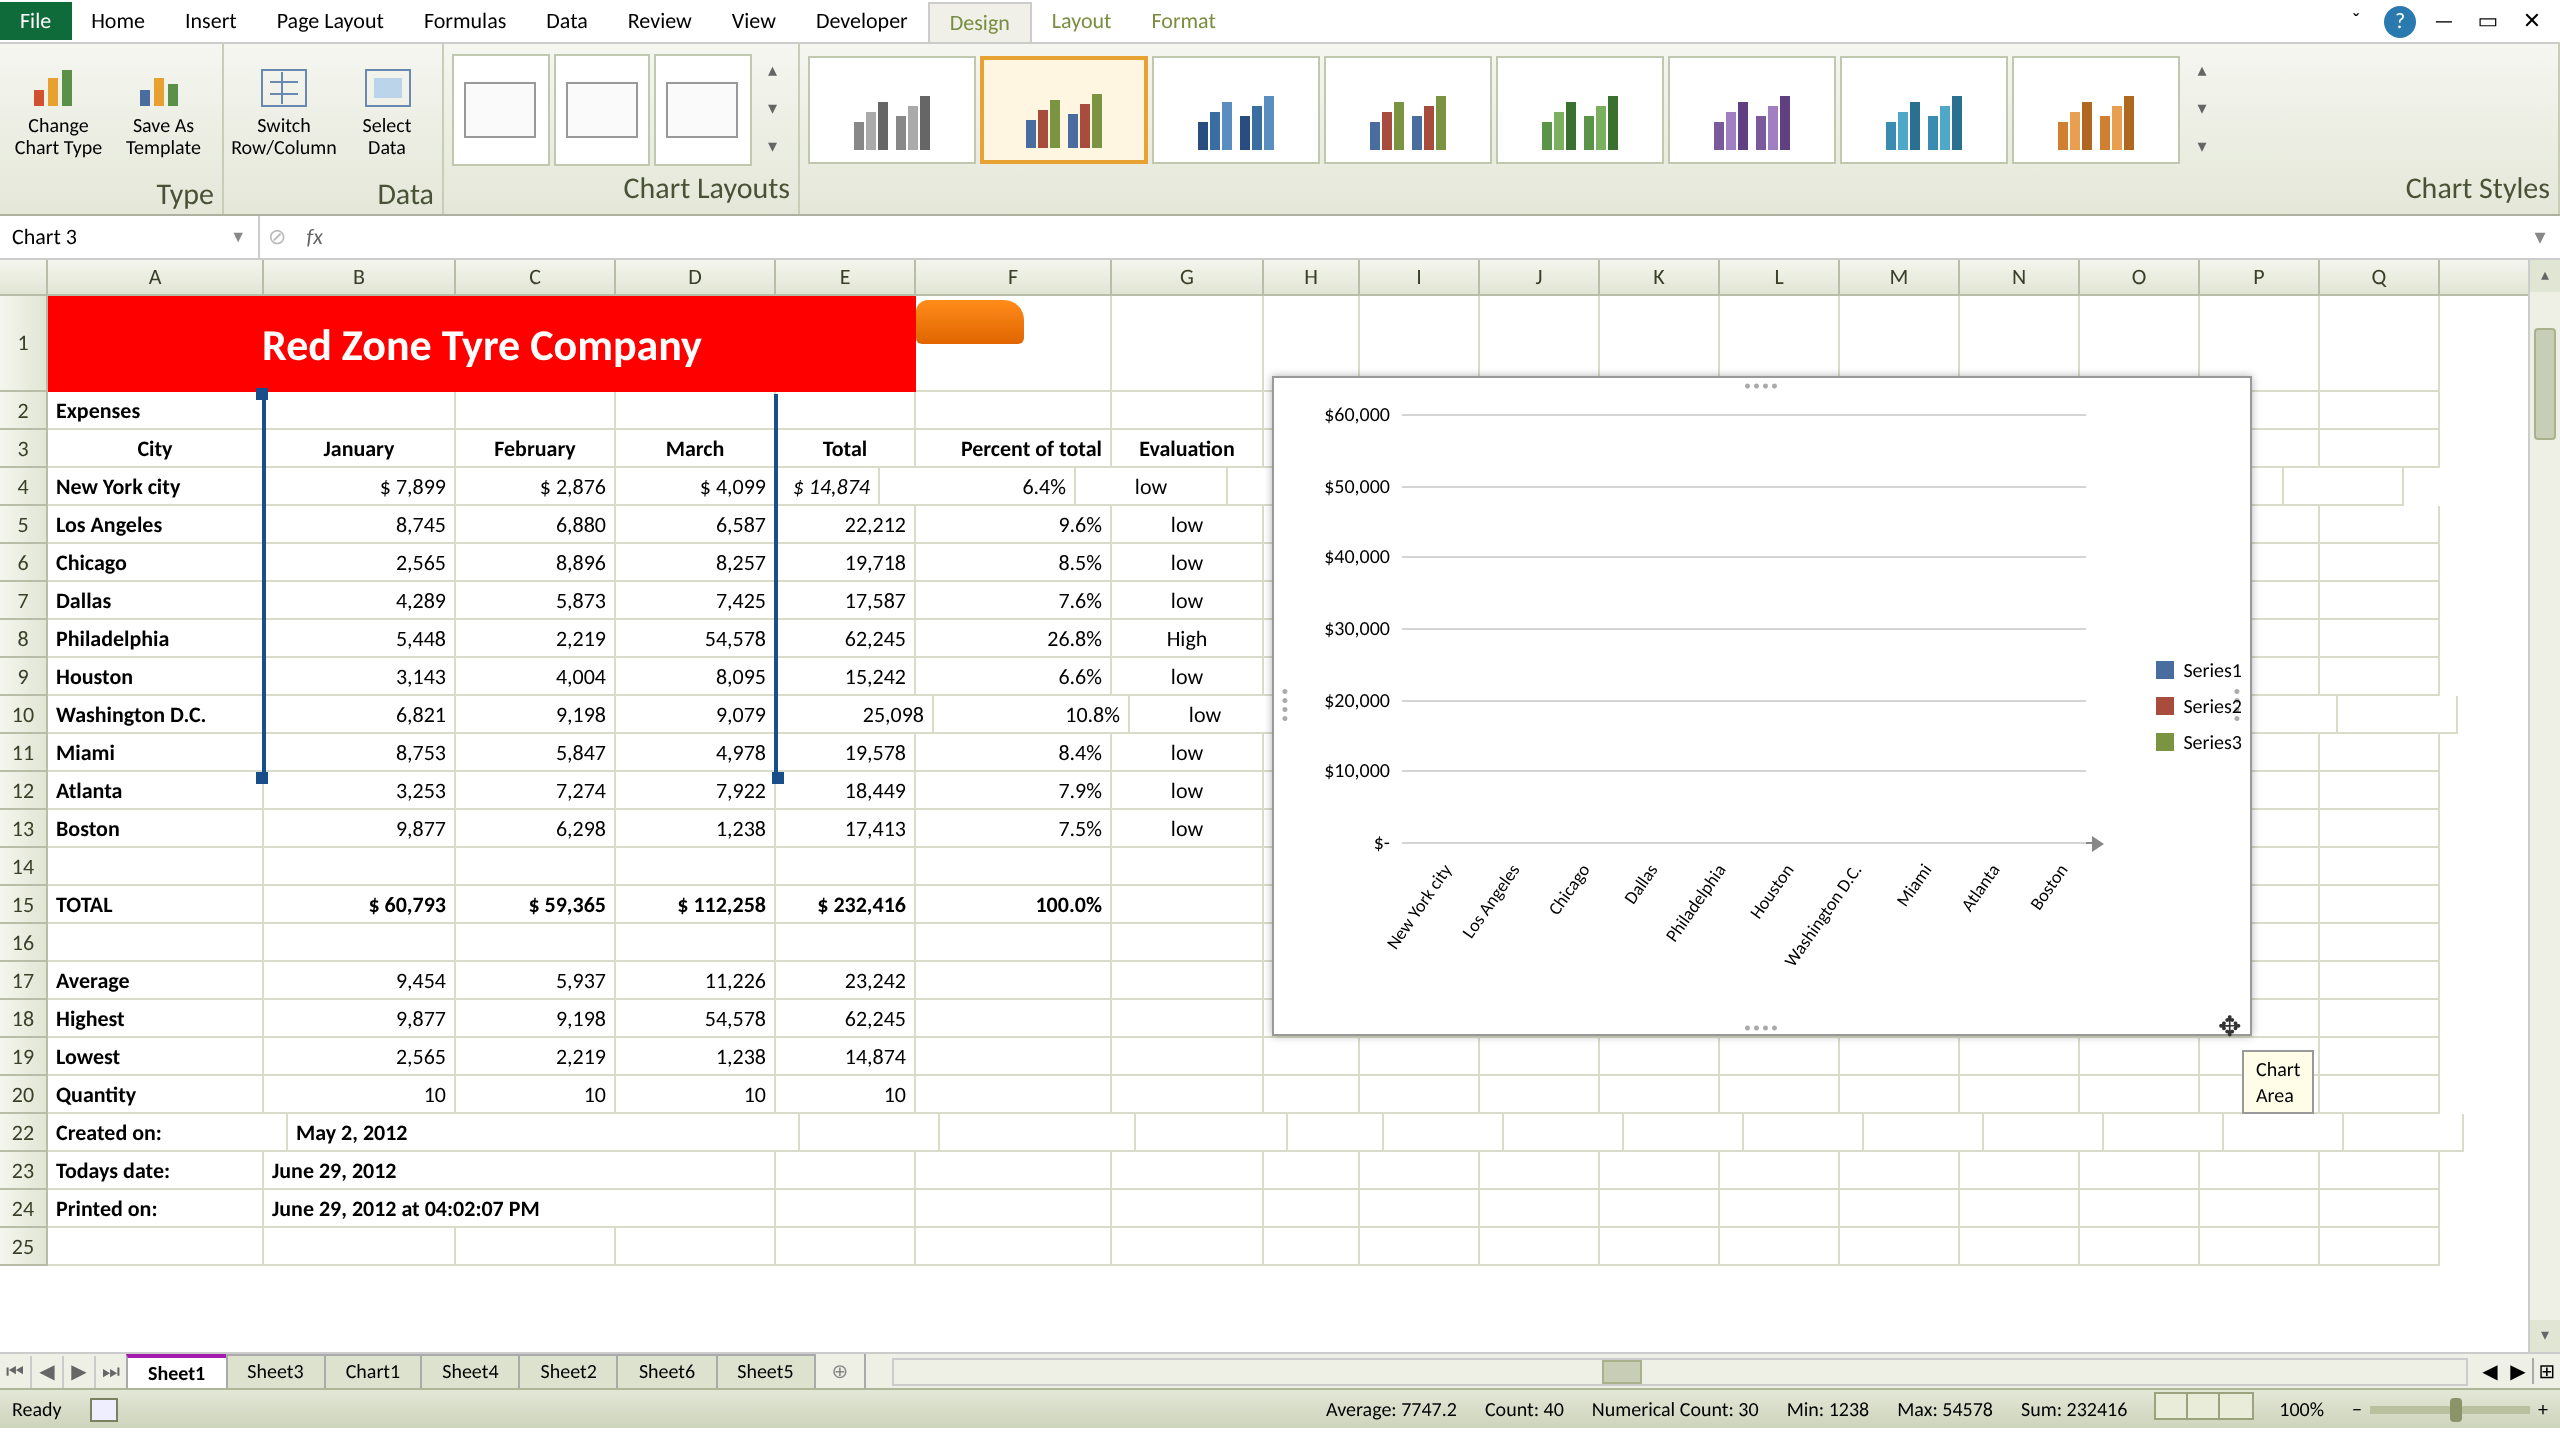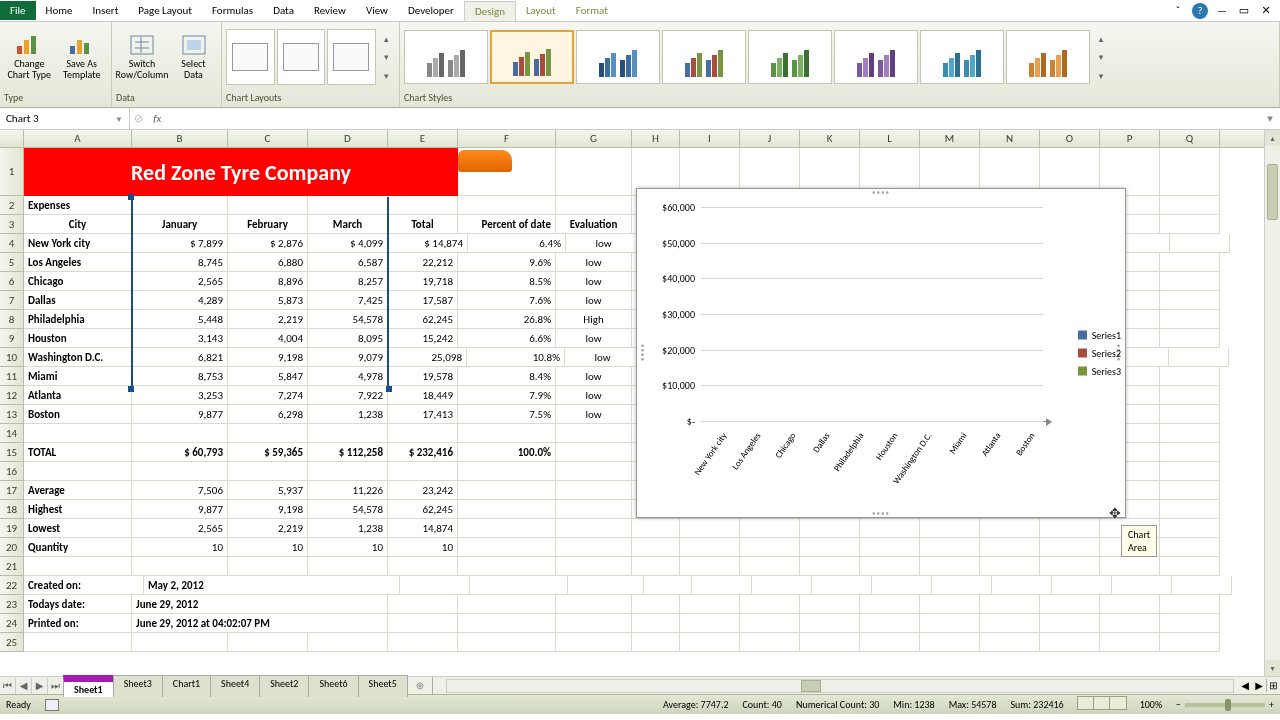--- a/index.html
+++ b/index.html
@@ -13,21 +13,21 @@
 .tab.ctx { color: #788d3f; }
 .tab-spacer { flex: 1; }
 .tab-icons { display: flex; gap: 6px; padding-right: 6px; }
 .tab-icons span { width: 16px; height: 16px; display: flex; align-items: center; justify-content: center; cursor: pointer; font-size: 11px; }
 .help-icon { background: #2a7ab0; color: #fff; border-radius: 50%; }
 
 
 .ribbon { display: flex; height: 86px; background: linear-gradient(#f5f6f0, #e4e7d8); border-bottom: 1px solid #b0b0a0; }
 .group { display: flex; flex-direction: column; border-right: 1px solid #c8cdb8; padding: 2px 4px; }
 .group-items { flex: 1; display: flex; align-items: center; gap: 2px; }
-.group-label { font-size: 10px; text-align: left; color: #4a5236; padding: 1px 0; }
+.group-label { font-size: 15px; text-align: right; color: #4a5236; padding: 1px 0; }
 .bigbtn { display: flex; flex-direction: column; align-items: center; justify-content: center; width: 52px; height: 64px; cursor: pointer; text-align: center; font-size: 10px; line-height: 11px; gap: 2px; }
 .bigbtn .ic { width: 28px; height: 22px; display: flex; align-items: center; justify-content: center; }
 .chart-style { width: 84px; height: 54px; border: 1px solid #c0c8b0; background: #fff; cursor: pointer; display: flex; align-items: flex-end; justify-content: center; gap: 4px; padding: 6px; }
 .chart-style.sel { border: 2px solid #e8a234; background: #fef6e0; }
 .mini3d { display: flex; align-items: flex-end; gap: 1px; }
 .mini3d .b { width: 5px; }
 .style-more { width: 18px; display: flex; flex-direction: column; justify-content: space-around; align-items: center; height: 56px; cursor: pointer; font-size: 9px; color: #666; }
 .layout-btn { width: 50px; height: 56px; border: 1px solid #c0c8b0; background: #fff; cursor: pointer; display: flex; flex-direction: column; align-items: center; justify-content: center; gap: 2px; }
 .layout-btn .mini { width: 36px; height: 28px; border: 1px solid #999; background: #fafafa; position: relative; }
 
@@ -80,21 +80,21 @@
 
 .vscroll { position: absolute; top: 0; right: 0; width: 16px; bottom: 0; background: #eef0e6; border-left: 1px solid #ccc; }
 .vscroll .btn { height: 16px; background: #e1e5d3; text-align: center; font-size: 8px; line-height: 16px; color: #666; }
 .vscroll .thumb { position: absolute; top: 34px; left: 2px; right: 2px; height: 56px; background: #c8ceb6; border: 1px solid #aab08e; border-radius: 2px; }
 
 
 .sheettabs { display: flex; height: 18px; background: #eef0e6; border-top: 1px solid #ccc; align-items: center; font-size: 10px; }
 .navbtns { display: flex; }
 .navbtns span { width: 16px; text-align: center; cursor: pointer; color: #666; border-right: 1px solid #ccc; line-height: 16px; }
 .stab { padding: 1px 10px; background: #fff; border: 1px solid #aaa; border-bottom: none; margin-left: -1px; cursor: pointer; }
-.stab.active { background: #fff; font-weight: bold; border-top: 7px solid #a21caf; }
+.stab.active { background: #fff; font-weight: bold; border-top: 2px solid #a21caf; }
 .stab.inact { background: #dde2ce; }
 .hscroll { flex: 1; margin: 0 4px; height: 14px; background: #eef0e6; border: 1px solid #ccc; position: relative; }
 .hscroll .th { position: absolute; left: 45%; width: 20px; top: 0; bottom: 0; background: #c8ceb6; border: 1px solid #aab08e; }
 
 
 .status { display: flex; height: 20px; background: linear-gradient(#e3e7d6,#ced4bc); align-items: center; font-size: 10px; padding: 0 6px; gap: 14px; border-top: 1px solid #b0b698; }
 .status .sp { flex: 1; }
 .viewbtns span { display: inline-block; width: 18px; height: 14px; border: 1px solid #9aa27e; background: #e8ecd8; margin: 0 -1px; cursor: pointer; }
 .zoom { display: flex; align-items: center; gap: 4px; }
 .zoom .track { width: 80px; height: 4px; background: #b8c09e; position: relative; }
@@ -371,40 +371,40 @@
         <div class="cell " style="width: 60px;"></div>
         <div class="cell " style="width: 60px;"></div>
       </div>
       <div class="row">
         <div class="rh">3</div>
         <div class="cell b c" style="width: 108px;">City</div>
         <div class="cell b c" style="width: 96px;">January</div>
         <div class="cell b c" style="width: 80px;">February</div>
         <div class="cell b c" style="width: 80px;">March</div>
         <div class="cell b c" style="width: 70px;">Total</div>
-        <div class="cell b r" style="width: 98px;">Percent of date</div>
+        <div class="cell b r" style="width: 98px;">Percent of total</div>
         <div class="cell b c" style="width: 76px;">Evaluation</div>
         <div class="cell " style="width: 48px;"></div>
         <div class="cell " style="width: 60px;"></div>
         <div class="cell " style="width: 60px;"></div>
         <div class="cell " style="width: 60px;"></div>
         <div class="cell " style="width: 60px;"></div>
         <div class="cell " style="width: 60px;"></div>
         <div class="cell " style="width: 60px;"></div>
         <div class="cell " style="width: 60px;"></div>
         <div class="cell " style="width: 60px;"></div>
         <div class="cell " style="width: 60px;"></div>
       </div>
       <div class="row">
         <div class="rh">4</div>
         <div class="cell b" style="width: 108px;">New York city</div>
         <div class="cell r" style="width: 96px;">$         7,899</div>
         <div class="cell r" style="width: 80px;">$      2,876</div>
         <div class="cell r" style="width: 80px;">$      4,099</div>
-        <div class="cell r" style="width: 80px;">$     14,874</div>
+        <div class="cell r" style="width: 52px; font-style: italic;">$     14,874</div>
         <div class="cell r" style="width: 98px;">6.4%</div>
         <div class="cell c" style="width: 76px;">low</div>
         <div class="cell " style="width: 48px;"></div>
         <div class="cell " style="width: 60px;"></div>
         <div class="cell " style="width: 60px;"></div>
         <div class="cell " style="width: 60px;"></div>
         <div class="cell " style="width: 60px;"></div>
         <div class="cell " style="width: 60px;"></div>
         <div class="cell " style="width: 60px;"></div>
         <div class="cell " style="width: 60px;"></div>
@@ -647,21 +647,21 @@
         <div class="cell " style="width: 60px;"></div>
         <div class="cell " style="width: 60px;"></div>
         <div class="cell " style="width: 60px;"></div>
         <div class="cell " style="width: 60px;"></div>
         <div class="cell " style="width: 60px;"></div>
         <div class="cell " style="width: 60px;"></div>
       </div>
       <div class="row">
         <div class="rh">17</div>
         <div class="cell b" style="width: 108px;">Average</div>
-        <div class="cell r" style="width: 96px;">7,506</div>
+        <div class="cell r" style="width: 96px;">9,454</div>
         <div class="cell r" style="width: 80px;">5,937</div>
         <div class="cell r" style="width: 80px;">11,226</div>
         <div class="cell r" style="width: 70px;">23,242</div>
         <div class="cell " style="width: 98px;"></div>
         <div class="cell " style="width: 76px;"></div>
         <div class="cell " style="width: 48px;"></div>
         <div class="cell " style="width: 60px;"></div>
         <div class="cell " style="width: 60px;"></div>
         <div class="cell " style="width: 60px;"></div>
         <div class="cell " style="width: 60px;"></div>
@@ -711,40 +711,20 @@
         <div class="cell " style="width: 60px;"></div>
         <div class="cell " style="width: 60px;"></div>
       </div>
       <div class="row">
         <div class="rh">20</div>
         <div class="cell b" style="width: 108px;">Quantity</div>
         <div class="cell r" style="width: 96px;">10</div>
         <div class="cell r" style="width: 80px;">10</div>
         <div class="cell r" style="width: 80px;">10</div>
         <div class="cell r" style="width: 70px;">10</div>
-        <div class="cell " style="width: 98px;"></div>
-        <div class="cell " style="width: 76px;"></div>
-        <div class="cell " style="width: 48px;"></div>
-        <div class="cell " style="width: 60px;"></div>
-        <div class="cell " style="width: 60px;"></div>
-        <div class="cell " style="width: 60px;"></div>
-        <div class="cell " style="width: 60px;"></div>
-        <div class="cell " style="width: 60px;"></div>
-        <div class="cell " style="width: 60px;"></div>
-        <div class="cell " style="width: 60px;"></div>
-        <div class="cell " style="width: 60px;"></div>
-        <div class="cell " style="width: 60px;"></div>
-      </div>
-      <div class="row">
-        <div class="rh">21</div>
-        <div class="cell " style="width: 108px;"></div>
-        <div class="cell " style="width: 96px;"></div>
-        <div class="cell " style="width: 80px;"></div>
-        <div class="cell " style="width: 80px;"></div>
-        <div class="cell " style="width: 70px;"></div>
         <div class="cell " style="width: 98px;"></div>
         <div class="cell " style="width: 76px;"></div>
         <div class="cell " style="width: 48px;"></div>
         <div class="cell " style="width: 60px;"></div>
         <div class="cell " style="width: 60px;"></div>
         <div class="cell " style="width: 60px;"></div>
         <div class="cell " style="width: 60px;"></div>
         <div class="cell " style="width: 60px;"></div>
         <div class="cell " style="width: 60px;"></div>
         <div class="cell " style="width: 60px;"></div>

